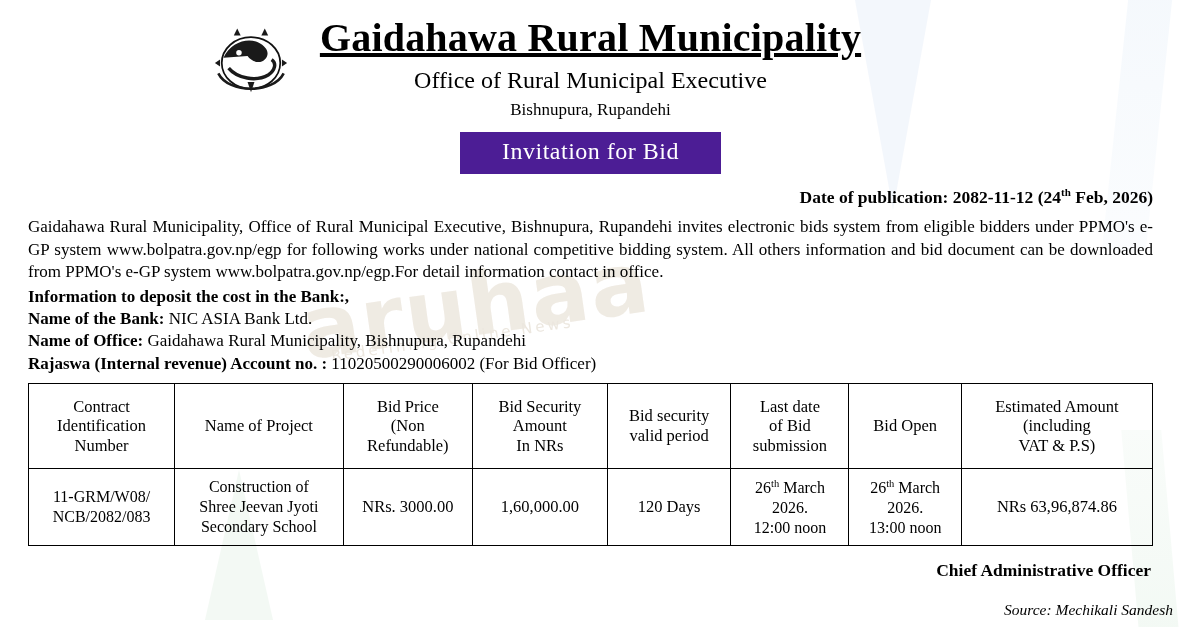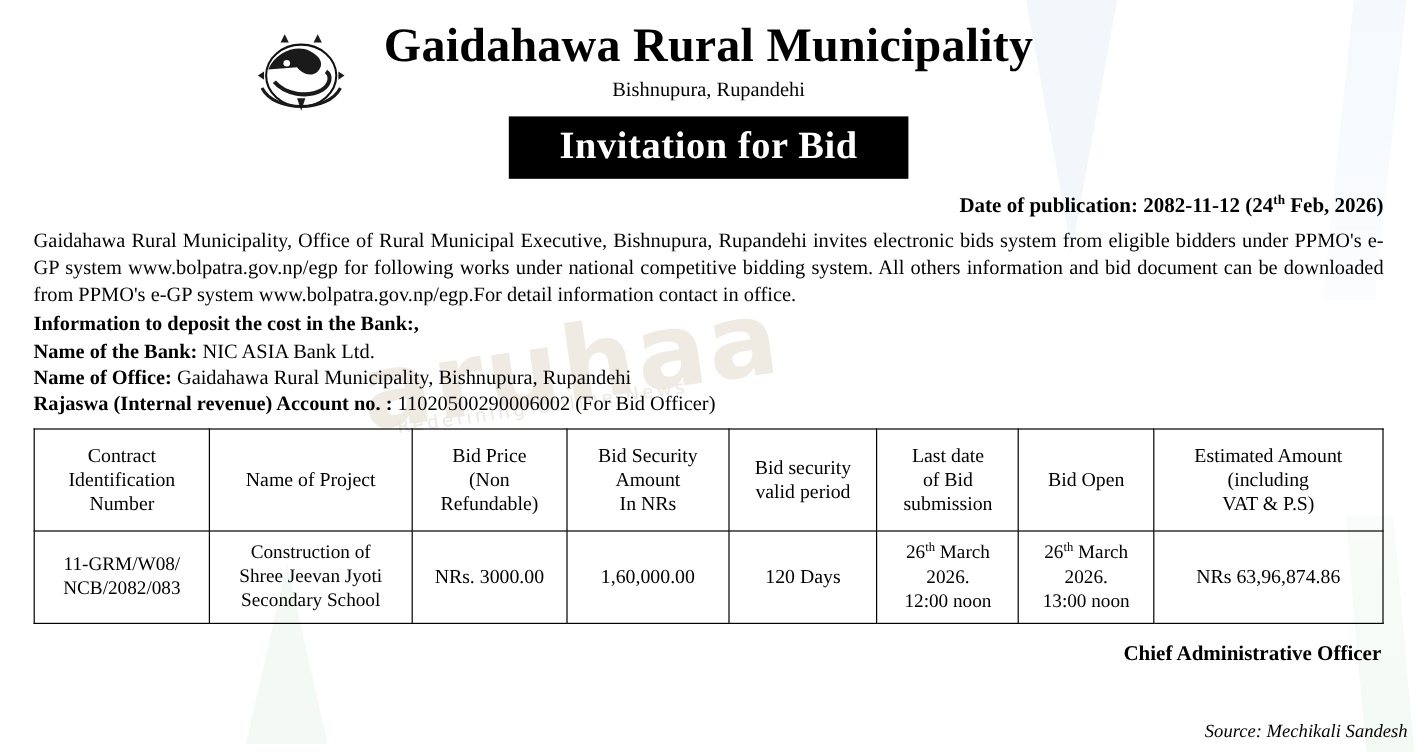--- a/index.html
+++ b/index.html
@@ -100,41 +100,42 @@
   }
   .header-text {
     text-align: center;
     width: 100%;
   }
   .org-name {
     font-size: 40px;
     font-weight: bold;
     line-height: 1.1;
     letter-spacing: 0.2px;
+    text-decoration: underline;
   }
   .office-name {
     font-size: 24px;
     margin-top: 6px;
     line-height: 1.2;
   }
   .address {
     font-size: 17px;
     margin-top: 5px;
   }
 
   .title-bar-wrap {
     display: flex;
     justify-content: center;
     margin-top: 12px;
   }
   .title-bar {
-    background: #000000;
+    background: #4c1d95;
     color: #ffffff;
-    font-size: 32px;
-    font-weight: bold;
+    font-size: 24px;
+    font-weight: normal;
     padding: 6px 42px 9px 42px;
     letter-spacing: 0.5px;
     line-height: 1.15;
   }
 
   .pub-date {
     text-align: right;
     font-weight: bold;
     font-size: 17.5px;
     margin-top: 12px;
@@ -221,20 +222,21 @@
           <path d="M30 18 L34 10 L38 18 Z" fill="#1a1a1a"></path>
           <path d="M62 18 L66 10 L70 18 Z" fill="#1a1a1a"></path>
           <path d="M12 62 C24 86, 76 86, 88 62" fill="none" stroke="#1a1a1a" stroke-width="3"></path>
           <path d="M46 72 L50 84 L54 72 Z" fill="#1a1a1a"></path>
           <path d="M8 50 L14 46 L14 54 Z" fill="#1a1a1a"></path>
           <path d="M92 50 L86 46 L86 54 Z" fill="#1a1a1a"></path>
         </svg>
       </div>
       <div class="header-text">
         <div class="org-name">Gaidahawa Rural Municipality</div>
+        <div class="office-name">Office of Rural Municipal Executive</div>
         <div class="address">Bishnupura, Rupandehi</div>
       </div>
     </div>
 
     <div class="title-bar-wrap">
       <div class="title-bar">Invitation for Bid</div>
     </div>
 
     <div class="pub-date">
       <span>Date of publication: 2082-11-12 (24</span><sup>th</sup><span> Feb, 2026)</span>

